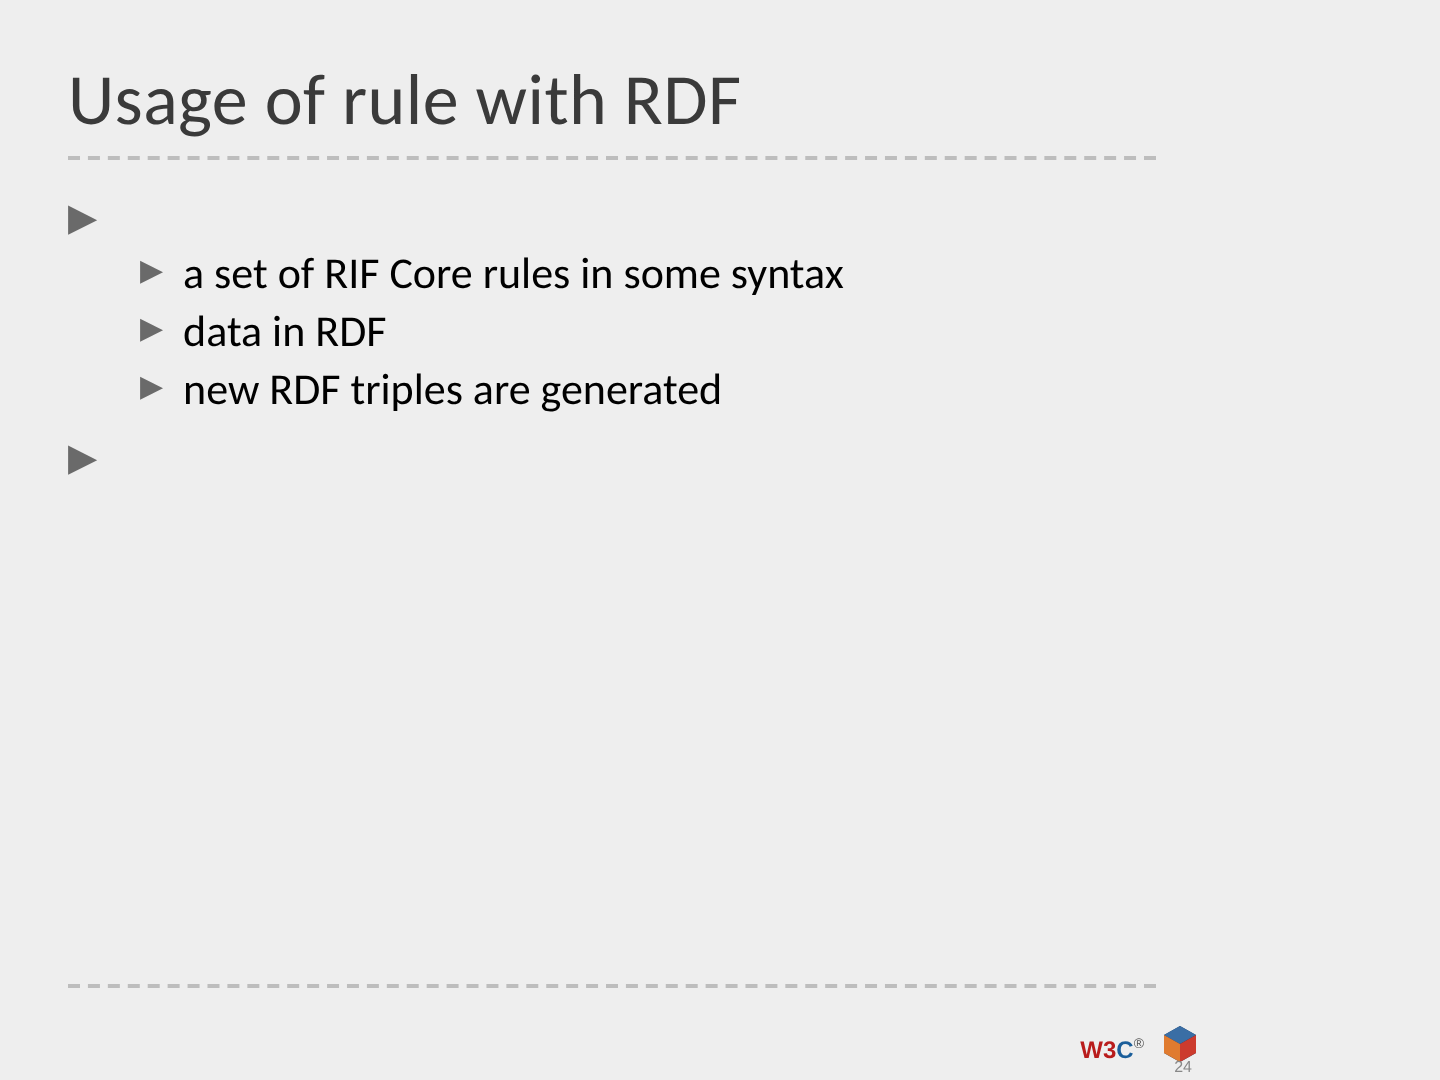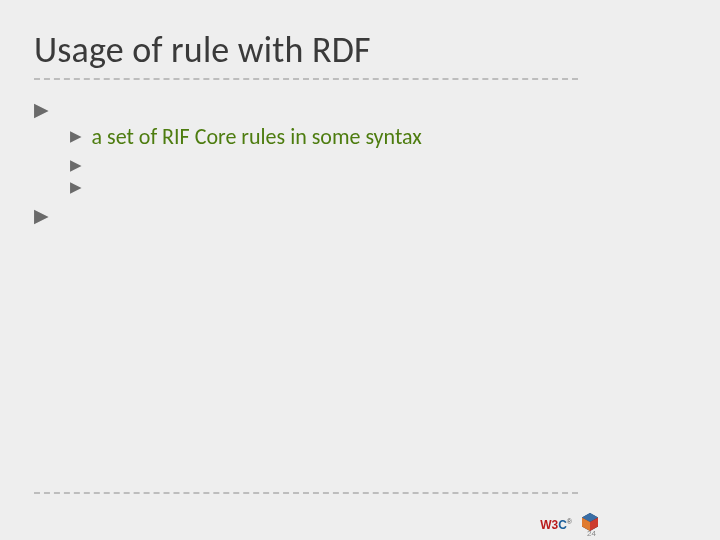--- a/index.html
+++ b/index.html
@@ -59,21 +59,21 @@
   .bullet-l1 .arrow { font-size: 19px; margin-top: 6px; }
   .bullet-l2 .arrow { font-size: 15px; margin-top: 5px; }
   .txt-l1 {
     font-family: "Gill Sans", "Gill Sans MT", "Trebuchet MS", Calibri, sans-serif;
     font-size: 26px;
     color: #262626;
   }
   .txt-l2 {
     font-family: "Gill Sans", "Gill Sans MT", "Trebuchet MS", Calibri, sans-serif;
     font-size: 22px;
-    color: #4d7c0f;
+    color: #000000;
   }
   .footer {
     position: absolute;
     right: 12px;
     bottom: 8px;
     display: flex;
     align-items: flex-end;
     gap: 8px;
   }
   .w3c {
@@ -108,23 +108,25 @@
   <div class="bullet-l1">
     <span class="arrow">▶</span>
   </div>
 
   <div class="bullet-l2">
     <span class="arrow">▶</span>
     <span class="txt-l2">a set of RIF Core rules in some syntax</span>
   </div>
   <div class="bullet-l2">
     <span class="arrow">▶</span>
+    <span class="txt-l2">data in RDF</span>
   </div>
   <div class="bullet-l2">
     <span class="arrow">▶</span>
+    <span class="txt-l2">new RDF triples are generated</span>
   </div>
 
   <div class="bullet-l1">
     <span class="arrow">▶</span>
   </div>
 
   <hr class="rule-bottom">
 
   <div class="footer">
     <span class="w3c">

